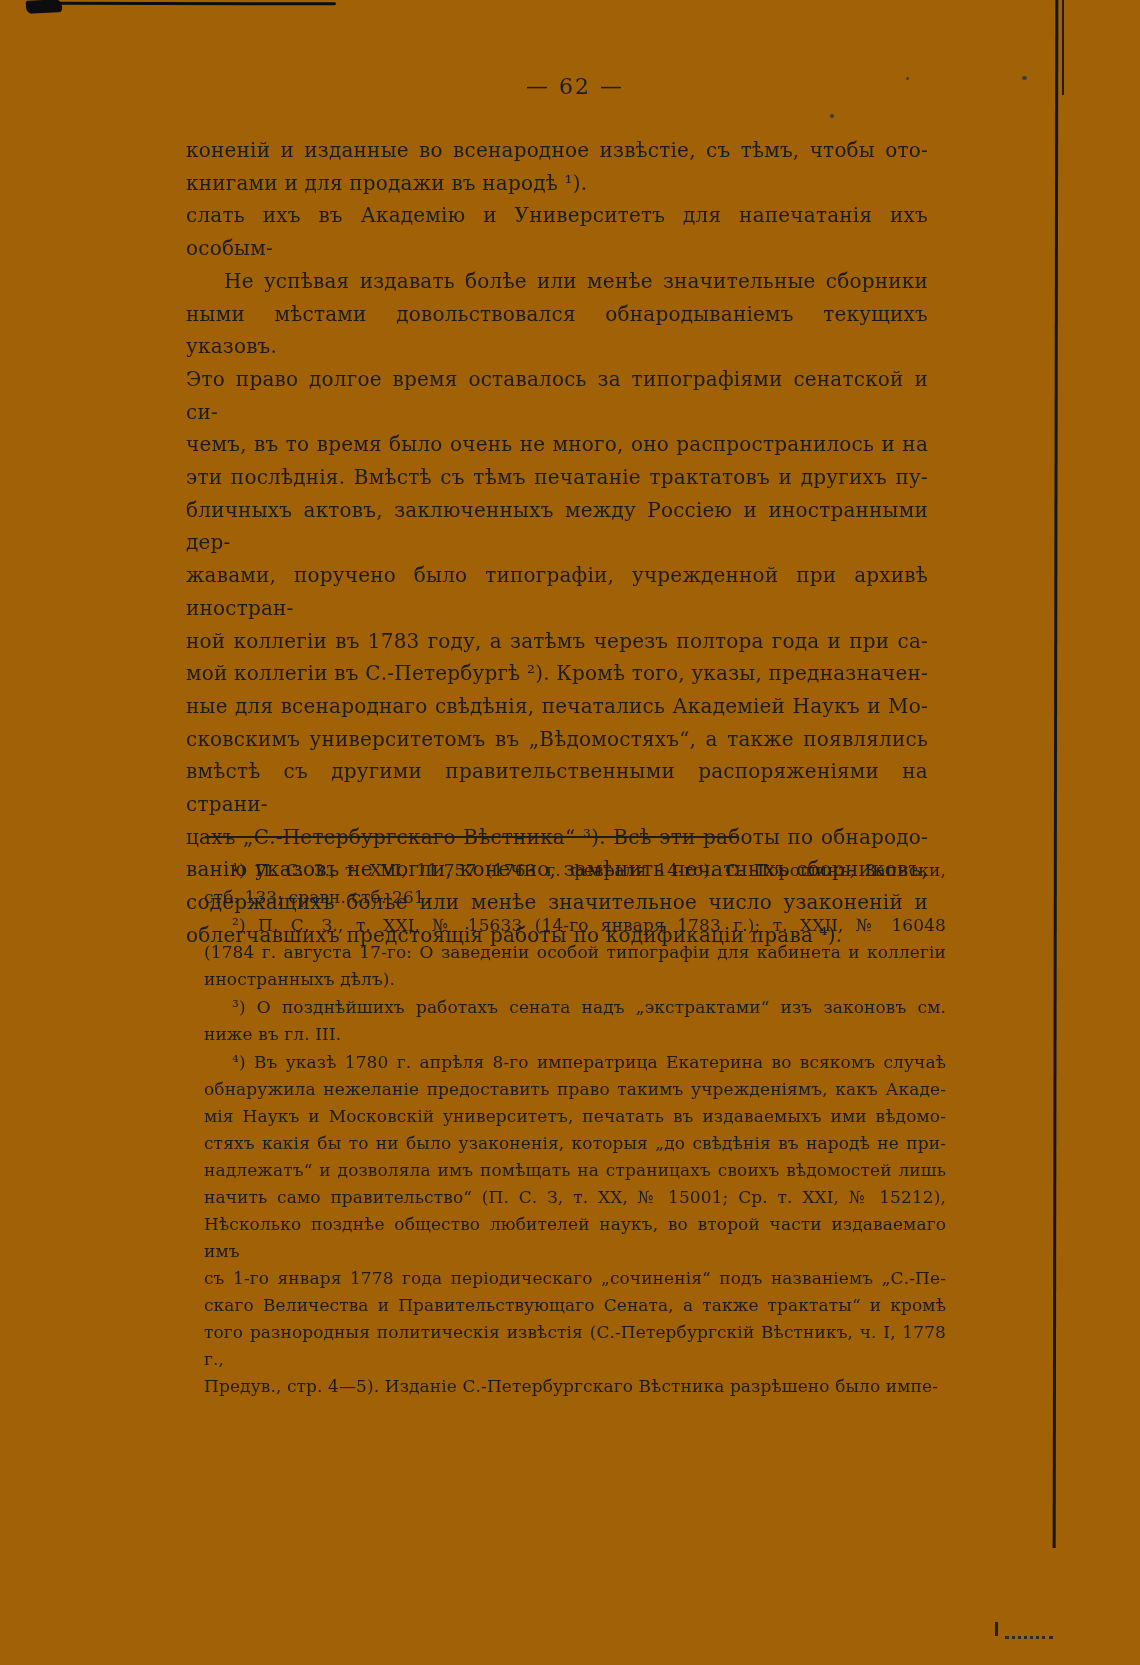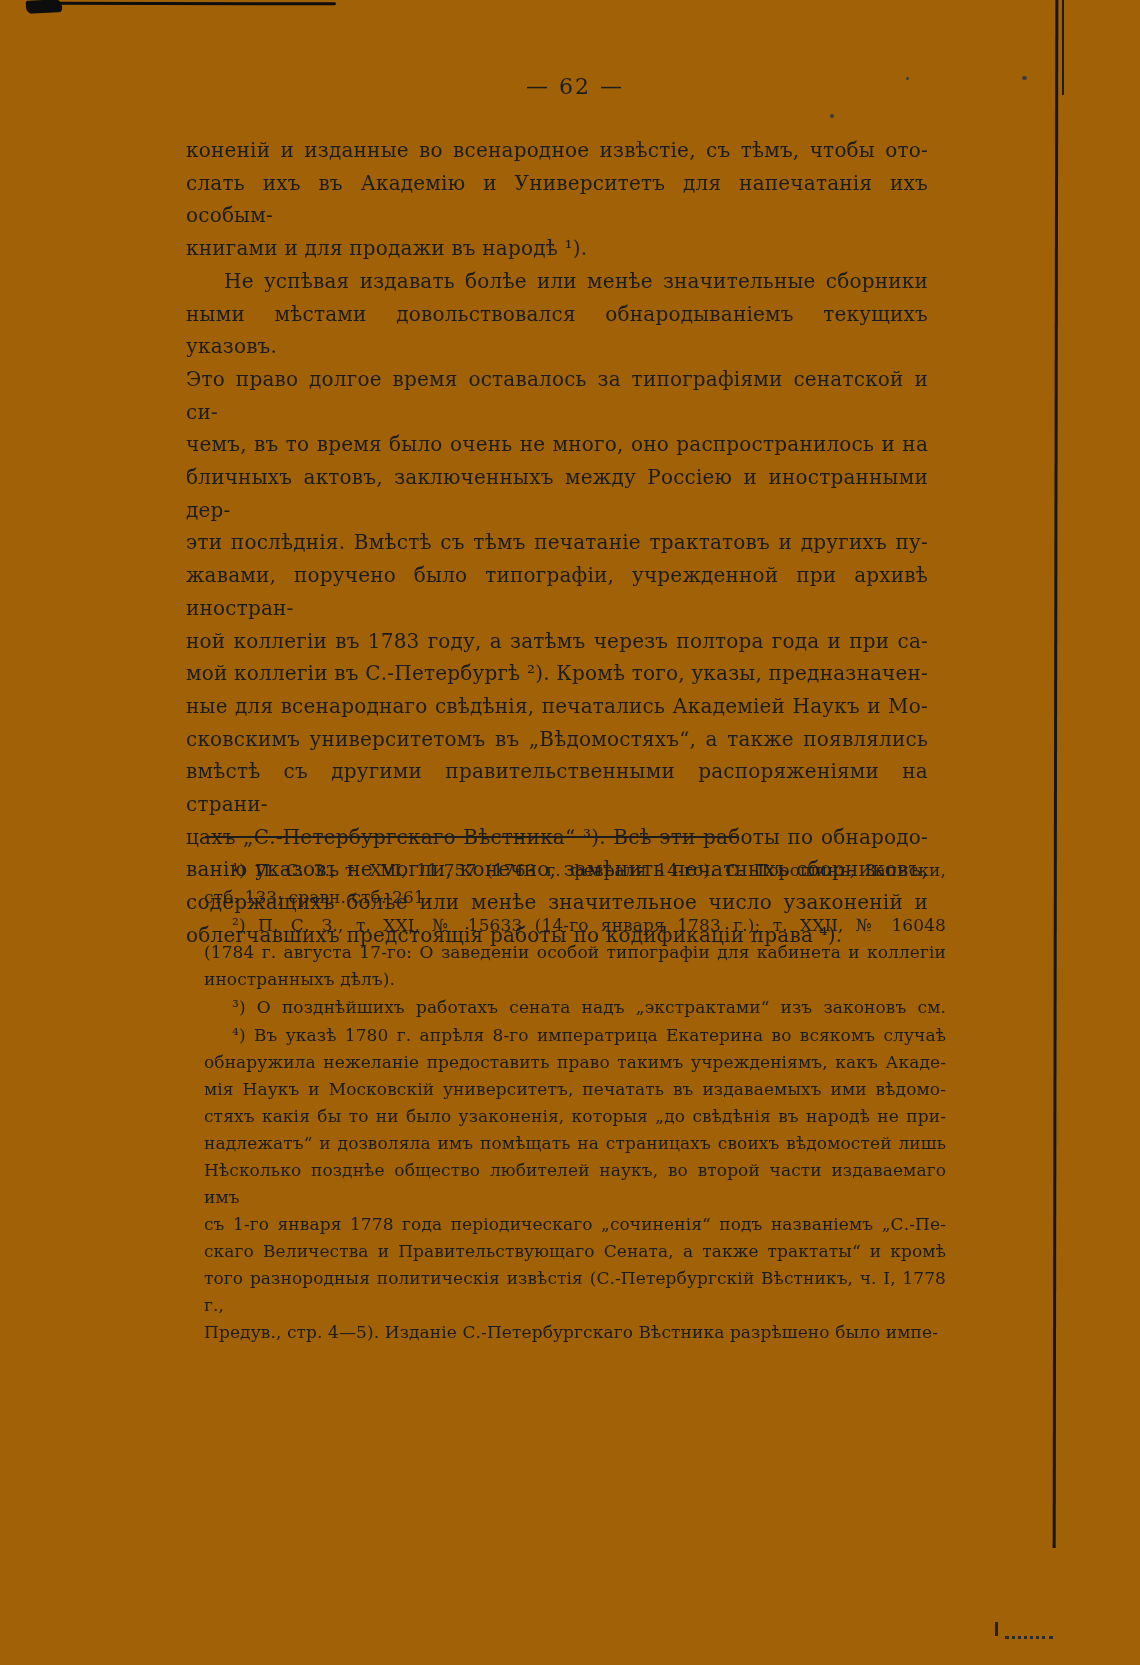--- a/index.html
+++ b/index.html
@@ -70,30 +70,30 @@
   <div class="artifact rightedge2"></div>
   <div class="speck s1"></div>
   <div class="speck s2"></div>
   <div class="speck s3"></div>
 
   <div class="pagenum">— 62 —</div>
 
   <div class="body-text">
       <div class="para">
         <div class="tline first">коненій и изданные во всенародное извѣстіе, съ тѣмъ, чтобы ото-</div>
+        <div class="tline last">книгами и для продажи въ народѣ ¹).</div>
         <div class="tline">слать ихъ въ Академію и Университетъ для напечатанія ихъ особым-</div>
-        <div class="tline last">книгами и для продажи въ народѣ ¹).</div>
       </div>
       <div class="para indent">
         <div class="tline first">Не успѣвая издавать болѣе или менѣе значительные сборники</div>
         <div class="tline">ными мѣстами довольствовался обнародываніемъ текущихъ указовъ.</div>
         <div class="tline">Это право долгое время оставалось за типографіями сенатской и си-</div>
         <div class="tline">чемъ, въ то время было очень не много, оно распространилось и на</div>
+        <div class="tline">эти послѣднія. Вмѣстѣ съ тѣмъ печатаніе трактатовъ и другихъ пу-</div>
         <div class="tline">бличныхъ актовъ, заключенныхъ между Россіею и иностранными дер-</div>
-        <div class="tline">эти послѣднія. Вмѣстѣ съ тѣмъ печатаніе трактатовъ и другихъ пу-</div>
         <div class="tline">жавами, поручено было типографіи, учрежденной при архивѣ иностран-</div>
         <div class="tline">ной коллегіи въ 1783 году, а затѣмъ черезъ полтора года и при са-</div>
         <div class="tline">мой коллегіи въ С.-Петербургѣ ²). Кромѣ того, указы, предназначен-</div>
         <div class="tline">ные для всенароднаго свѣдѣнія, печатались Академіей Наукъ и Мо-</div>
         <div class="tline">сковскимъ университетомъ въ „Вѣдомостяхъ“, а также появлялись</div>
         <div class="tline">вмѣстѣ съ другими правительственными распоряженіями на страни-</div>
         <div class="tline">цахъ „С.-Петербургскаго Вѣстника“ ³). Всѣ эти работы по обнародо-</div>
         <div class="tline">ванію указовъ не могли, конечно, замѣнить печатныхъ сборниковъ,</div>
         <div class="tline">содержащихъ болѣе или менѣе значительное число узаконеній и</div>
         <div class="tline last">облегчавшихъ предстоящія работы по кодификаціи права ⁴).</div>
@@ -107,27 +107,29 @@
         <div class="tline first">¹) П. С. З., т. XVI, 11.757 (1763 г. февраля 14-го). С. Порошинъ, Записки,</div>
         <div class="tline last">стб. 133; сравн. стб. 261.</div>
       </div>
       <div class="para indent">
         <div class="tline first">²) П. С. З., т. XXI, № 15633 (14-го января 1783 г.); т. XXII, № 16048</div>
         <div class="tline">(1784 г. августа 17-го: О заведеніи особой типографіи для кабинета и коллегіи</div>
         <div class="tline last">иностранныхъ дѣлъ).</div>
       </div>
       <div class="para indent">
         <div class="tline first">³) О позднѣйшихъ работахъ сената надъ „экстрактами“ изъ законовъ см.</div>
+        <div class="tline last">ниже въ гл. III.</div>
       </div>
       <div class="para indent">
         <div class="tline first">⁴) Въ указѣ 1780 г. апрѣля 8-го императрица Екатерина во всякомъ случаѣ</div>
         <div class="tline">обнаружила нежеланіе предоставить право такимъ учрежденіямъ, какъ Акаде-</div>
         <div class="tline">мія Наукъ и Московскій университетъ, печатать въ издаваемыхъ ими вѣдомо-</div>
         <div class="tline">стяхъ какія бы то ни было узаконенія, которыя „до свѣдѣнія въ народѣ не при-</div>
         <div class="tline">надлежатъ“ и дозволяла имъ помѣщать на страницахъ своихъ вѣдомостей лишь</div>
+        <div class="tline">начить само правительство“ (П. С. З, т. XX, № 15001; Ср. т. XXI, № 15212),</div>
         <div class="tline">Нѣсколько позднѣе общество любителей наукъ, во второй части издаваемаго имъ</div>
         <div class="tline">съ 1-го января 1778 года періодическаго „сочиненія“ подъ названіемъ „С.-Пе-</div>
         <div class="tline">скаго Величества и Правительствующаго Сената, а также трактаты“ и кромѣ</div>
         <div class="tline">того разнородныя политическія извѣстія (С.-Петербургскій Вѣстникъ, ч. I, 1778 г.,</div>
         <div class="tline last">Предув., стр. 4—5). Изданіе С.-Петербургскаго Вѣстника разрѣшено было импе-</div>
       </div>
     </div>
 
   <div class="artifact tickmark"></div>
   <div class="dotrow"></div>

